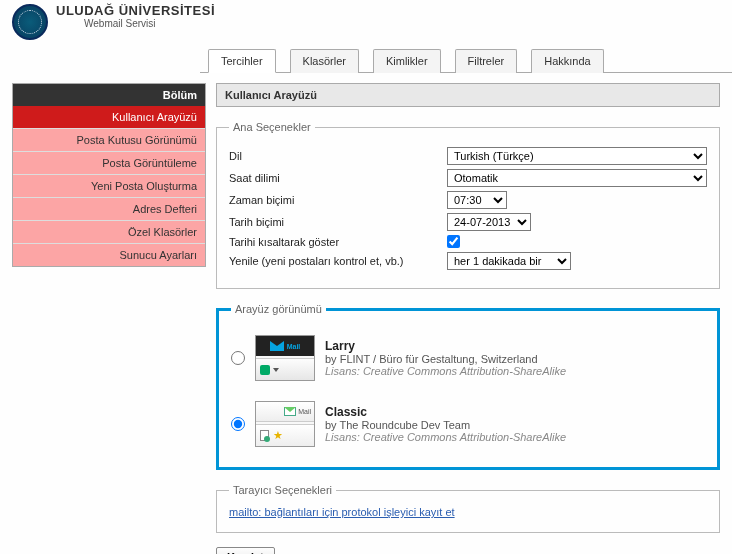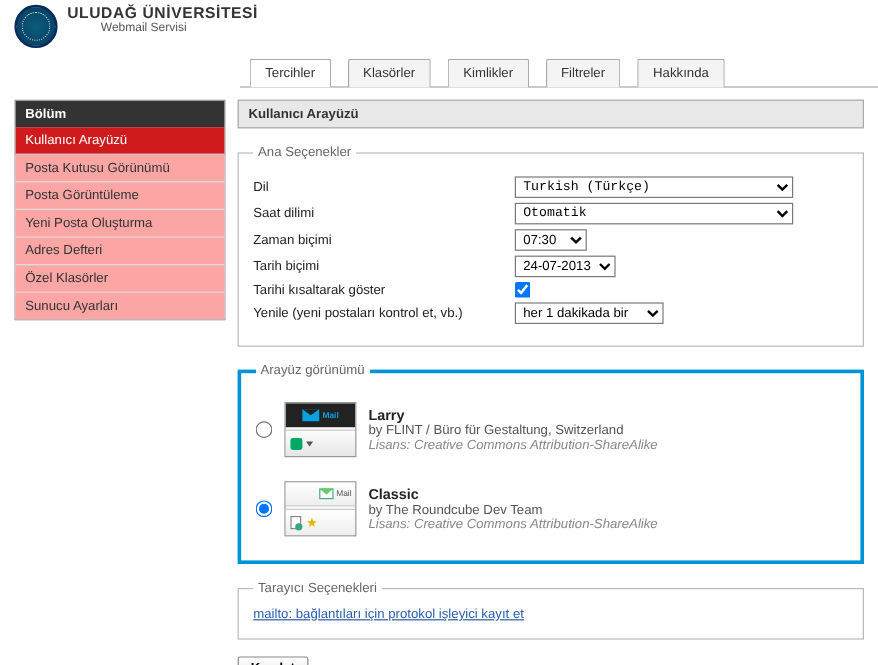--- a/index.html
+++ b/index.html
@@ -7,33 +7,33 @@
   .header { display: flex; padding: 4px 12px 8px 12px; }
   .logo-badge { width: 36px; height: 36px; border-radius: 50%; border: 2px solid #0a2a5c; position: relative; display: flex; align-items: center; justify-content: center; margin-right: 8px; background: radial-gradient(circle, #0a5c7a 0%, #083a5c 100%); }
   .logo-badge::after { content:""; position:absolute; inset:4px; border-radius:50%; border:1px dotted #c9d6e4; }
   .logo-text { line-height: 1.1; }
   .logo-title { font-size: 13px; font-weight: bold; letter-spacing: 0.5px; color: #333; }
   .logo-sub { font-size: 10px; color: #555; padding-left: 28px; }
   .tabs { margin-left: 200px; border-bottom: 1px solid #aaa; display: flex; gap: 0; padding-left: 8px; }
   .tab { padding: 5px 12px; border: 1px solid #aaa; border-bottom: none; background: #f4f4f4; cursor: pointer; position: relative; top: 1px; margin-right: 14px; border-radius: 2px 2px 0 0; color: #333; }
   .tab.active { background: #fff; border-bottom: 1px solid #fff; font-weight: normal; }
   .layout { display: flex; padding: 10px 12px 20px 12px; gap: 10px; align-items: flex-start; }
-  .sidebar { width: 176px; border: 1px solid #aaa; }
+  .sidebar { width: 204px; border: 1px solid #aaa; text-align: right; }
   .sidebar-header { background: #333; color: #fff; font-weight: bold; padding: 5px 8px; }
   .sidebar-item { padding: 5px 8px; border-bottom: 1px solid #ddd; cursor: pointer; background: #fca5a5; color: #333; }
   .sidebar-item.active { background: #cf1b1b; color: #fff; }
   .sidebar-item:last-child { border-bottom: none; }
   .main { flex: 1; }
   .main-header { background: #e8e8e8; border: 1px solid #aaa; padding: 5px 8px; font-weight: bold; }
   fieldset { border: 1px solid #bbb; margin-top: 14px; padding: 10px 12px 14px 12px; }
   legend { padding: 0 4px; color: #666; font-size: 11px; }
   .row { display: flex; align-items: center; margin: 4px 0; gap: 8px; }
   .row-label { width: 210px; color: #222; }
   select { font-size: 11px; font-family: inherit; border: 1px solid #7a7a7a; background: #fff; padding: 1px 2px; }
-  .sel-wide { width: 232px; font-family: Liberation Mono, monospace; }
+  .sel-wide { width: 260px; }
   .sel-med { width: 60px; }
   .sel-date { width: 84px; }
   .sel-refresh { width: 124px; }
   fieldset.skin-box { border: 3px solid #0094d6; padding: 12px 16px 16px 12px; }
   .skin-row { display: flex; align-items: center; gap: 10px; margin: 8px 0 20px 0; }
   .radio { width: 14px; height: 14px; }
   .thumb { width: 60px; height: 46px; border: 1px solid #999; background: #f8f8f8; position: relative; overflow: hidden; }
   .thumb-larry .topbar { position:absolute; top:0; left:0; right:0; height:20px; background:#222; display:flex; align-items:center; justify-content:center; gap:3px;}
   .thumb-larry .topbar .env { width:14px; height:10px; background:#06a3e0; position:relative; }
   .thumb-larry .topbar .env::after{content:""; position:absolute; left:0; right:0; top:0; border-left:7px solid transparent; border-right:7px solid transparent; border-top:5px solid #222;}

